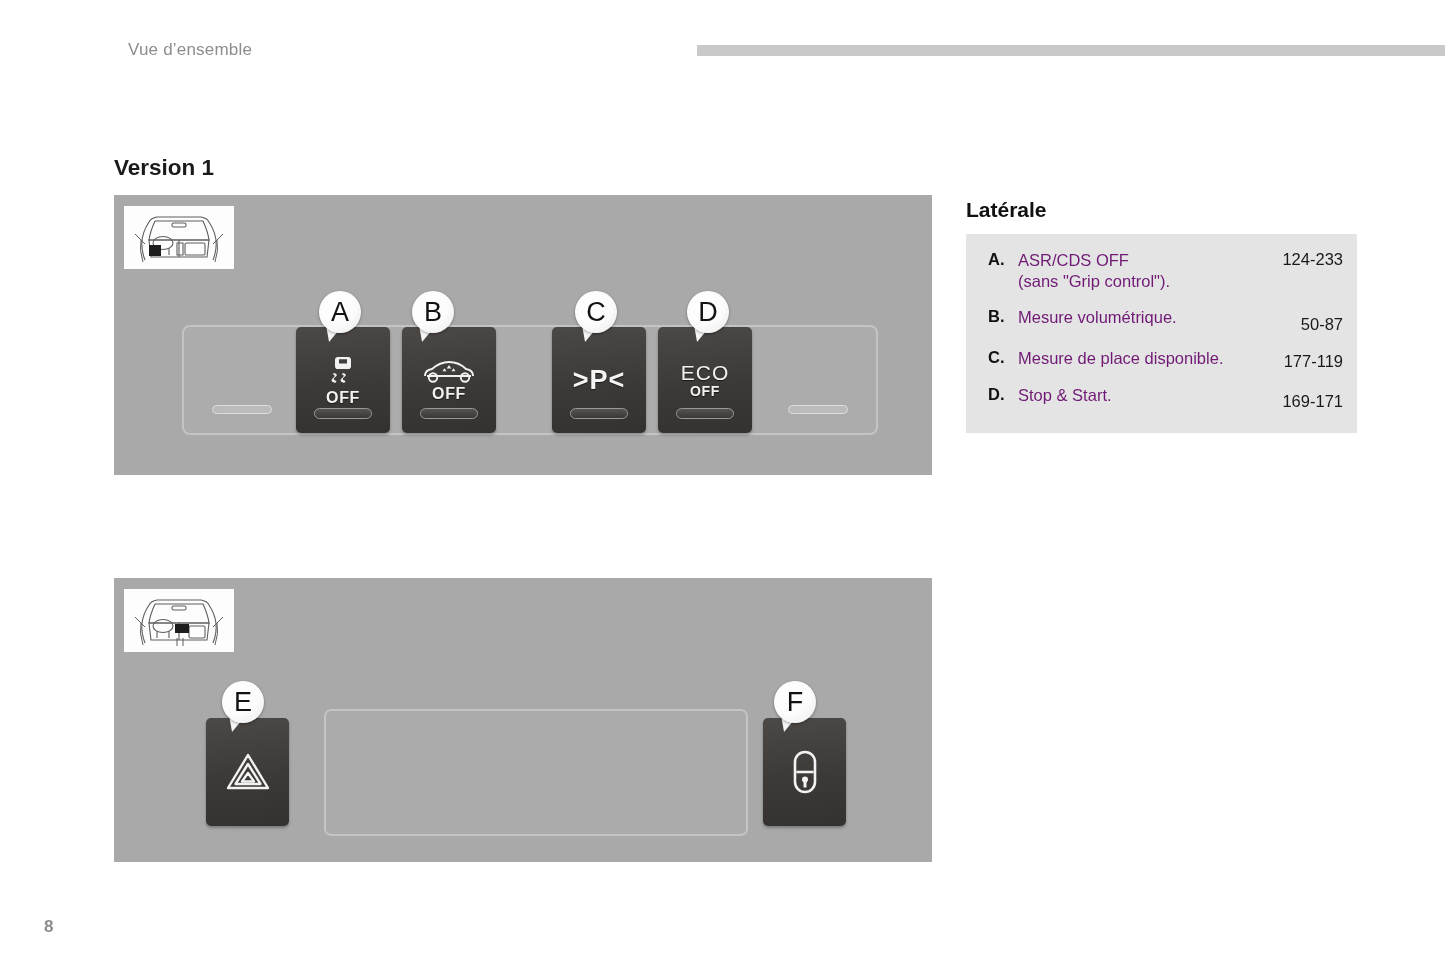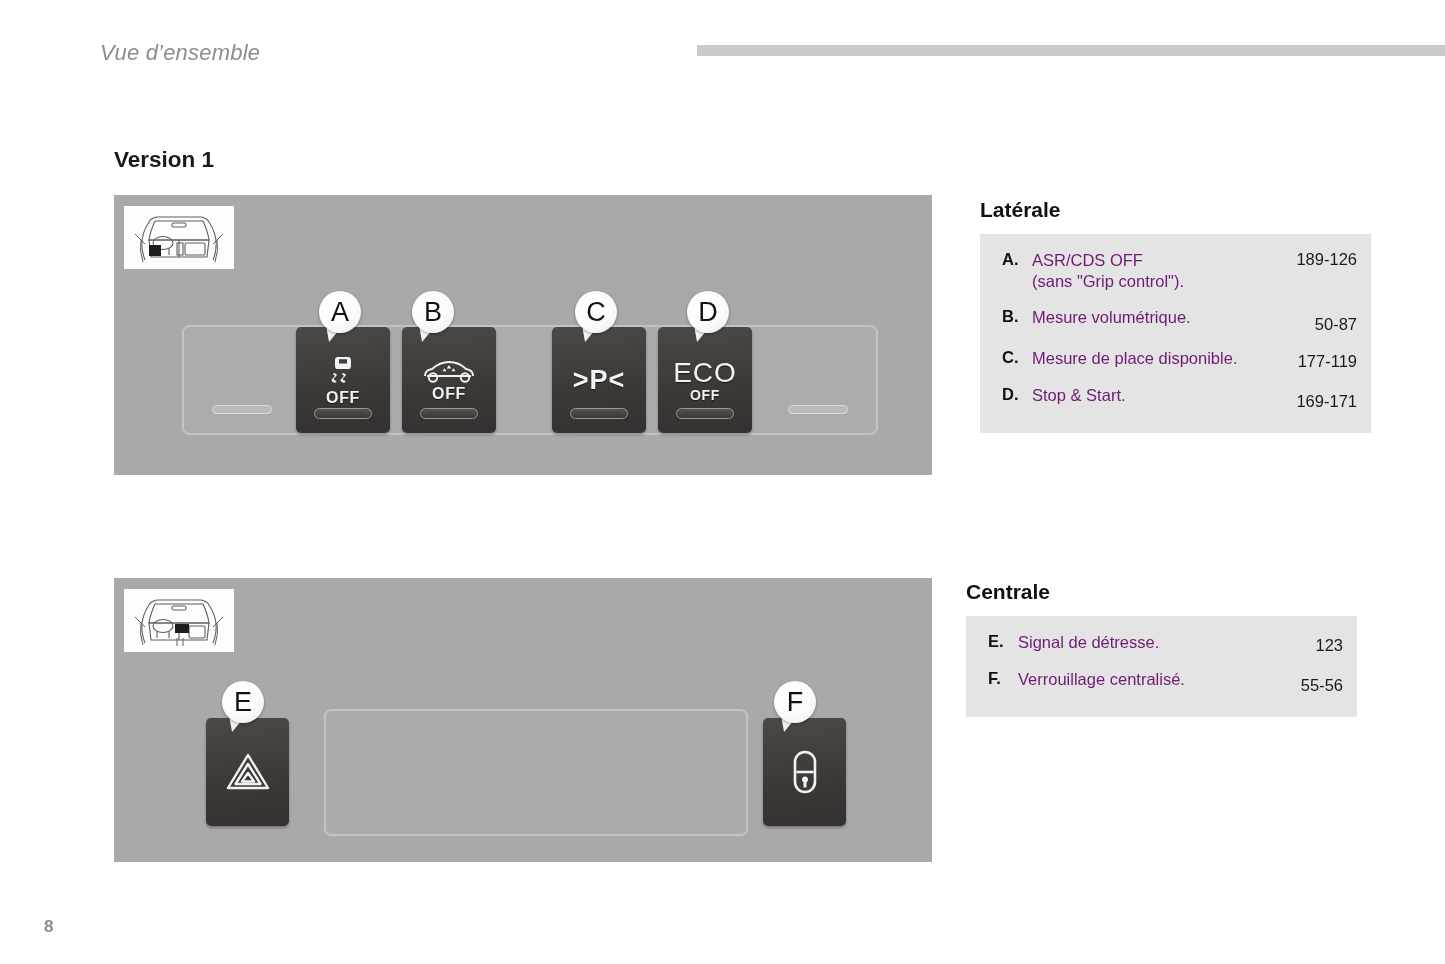--- a/index.html
+++ b/index.html
@@ -6,35 +6,35 @@
   html, body {
     width: 1445px; height: 964px;
     background: #ffffff;
     font-family: "Liberation Sans", sans-serif;
     overflow: hidden;
   }
   .page { position: relative; width: 1445px; height: 964px; background: #fff; }
 
   
   .running-head {
-    position: absolute; left: 100px; top: 40px;
-    font-size: 22px; color: #8d8d8d; letter-spacing: .2px; font-style: italic;
+    position: absolute; left: 128px; top: 40px;
+    font-size: 17px; color: #8d8d8d; letter-spacing: .2px;
   }
   .head-rule {
     position: absolute; left: 697px; top: 45px;
     width: 748px; height: 11px; background: #c9c9c9;
   }
 
   
   .chapter-title {
     position: absolute; left: 114px; top: 96px;
     font-size: 39px; color: #8d8d8d; font-weight: 400; letter-spacing: -.2px;
   }
   .section-title {
-    position: absolute; left: 114px; top: 147px;
+    position: absolute; left: 114px; top: 155px;
     font-size: 22.5px; color: #1a1a1a; font-weight: bold;
   }
 
   
   .figure {
     position: absolute; background: #a9a9a9;
   }
   #figure-1 { left: 114px; top: 195px; width: 818px; height: 280px; }
   #figure-2 { left: 114px; top: 578px; width: 818px; height: 284px; }
 
@@ -75,21 +75,21 @@
     border: 1.7px solid #9a9795; border-radius: 6px;
     background: linear-gradient(180deg,#555250,#3a3735);
   }
   .off-text {
     color: #f2f2f2; font-weight: bold; font-size: 16px;
     letter-spacing: .6px; line-height: 1; margin-top: 1px;
     text-shadow: 0 1px 1px rgba(0,0,0,.6);
     text-align: center;
   }
   .eco-text {
-    color: #f2f2f2; font-size: 28px; letter-spacing: 1px; line-height: 1;
+    color: #f2f2f2; font-size: 21px; letter-spacing: 1px; line-height: 1;
     text-shadow: 0 1px 1px rgba(0,0,0,.6);
   }
   .pk-text {
     color: #f4f4f4; font-weight: bold; font-size: 27px; letter-spacing: 1px;
     text-shadow: 0 1px 1px rgba(0,0,0,.6);
   }
 
   
   #btn-a { left: 182px; top: 132px; width: 94px; height: 106px; }
   #btn-b { left: 288px; top: 132px; width: 94px; height: 106px; }
@@ -161,21 +161,21 @@
   }
   .ref-pages {
     flex: none; width: 92px; text-align: right;
     font-size: 16.5px; color: #1a1a1a; white-space: nowrap;
   }
   .ref-row.pad-a .ref-pages { padding-top: 0px; }
   .ref-row.pad-b .ref-pages { padding-top: 8px; }
   .ref-row.pad-c .ref-pages { padding-top: 4px; }
   .ref-row.pad-d .ref-pages { padding-top: 7px; }
 
-  #block-laterale { top: 198px; margin-left: 14px; }
+  #block-laterale { top: 198px; }
   #block-centrale { top: 580px; }
 
   
   .folio {
     position: absolute; left: 44px; top: 917px;
     font-size: 17px; font-weight: bold; color: #8d8d8d;
   }
 </style>
 </head>
 <body>
@@ -350,21 +350,21 @@
   <div class="col-right" id="block-laterale">
     <div class="col-heading">Latérale</div>
 
     <div class="ref-table">
       <div class="ref-row pad-a">
         <div class="ref-key">A.</div>
         <div class="ref-label">
           <div>ASR/CDS OFF</div>
           <div>(sans "Grip control").</div>
         </div>
-        <div class="ref-pages">189-126</div>
+        <div class="ref-pages">124-233</div>
       </div>
 
       <div class="ref-row pad-b">
         <div class="ref-key">B.</div>
         <div class="ref-label">Mesure volumétrique.</div>
         <div class="ref-pages">50-87</div>
       </div>
 
       <div class="ref-row pad-c">
         <div class="ref-key">C.</div>
@@ -373,33 +373,16 @@
       </div>
 
       <div class="ref-row pad-d">
         <div class="ref-key">D.</div>
         <div class="ref-label">Stop &amp; Start.</div>
         <div class="ref-pages">169-171</div>
       </div>
     </div>
   </div>
 
-  <div class="col-right" id="block-centrale">
-    <div class="col-heading">Centrale</div>
-
-    <div class="ref-table">
-      <div class="ref-row pad-c">
-        <div class="ref-key">E.</div>
-        <div class="ref-label">Signal de détresse.</div>
-        <div class="ref-pages">123</div>
-      </div>
-
-      <div class="ref-row pad-d">
-        <div class="ref-key">F.</div>
-        <div class="ref-label">Verrouillage centralisé.</div>
-        <div class="ref-pages">55-56</div>
-      </div>
-    </div>
-  </div>
 
   <div class="folio">8</div>
 
 </div>
 
 </body></html>

